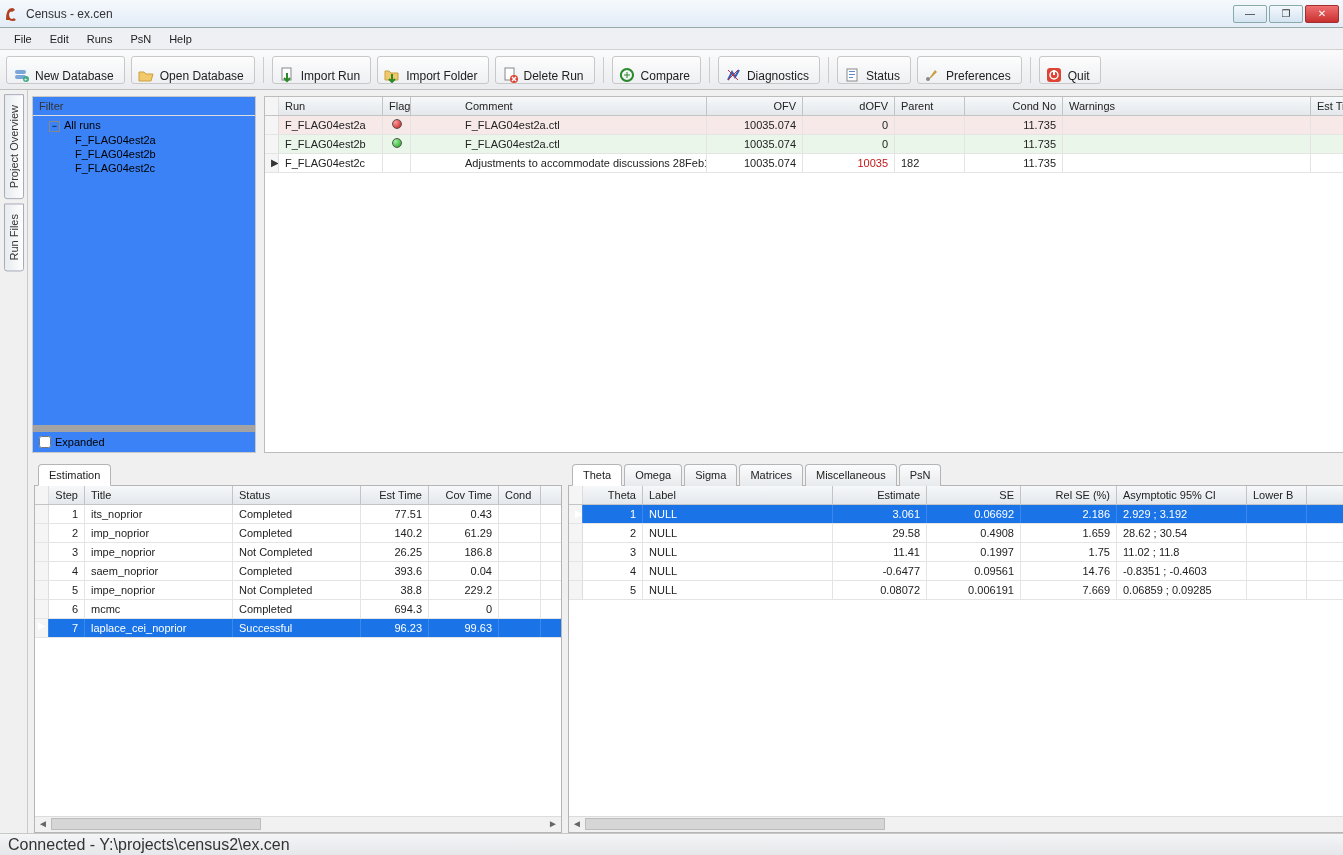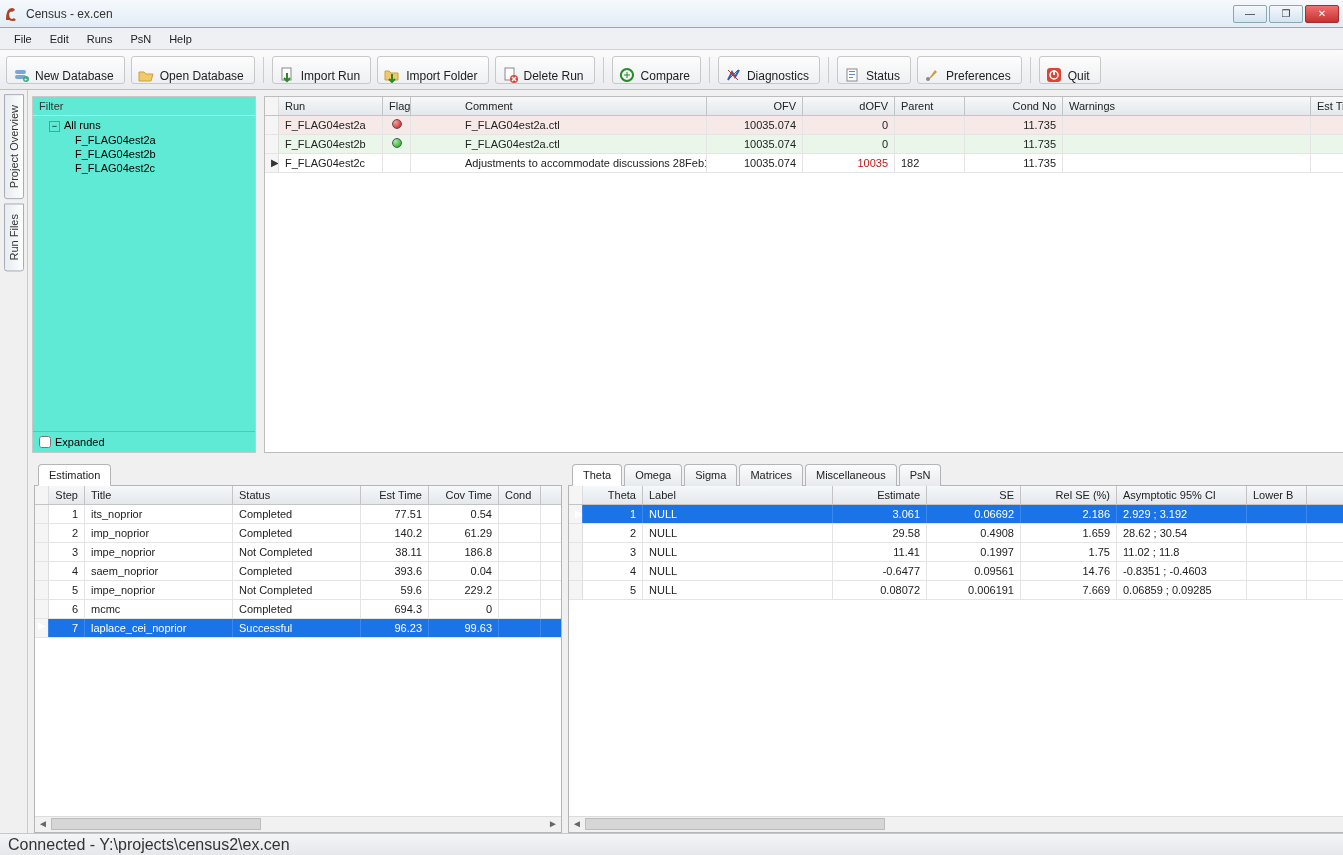--- a/index.html
+++ b/index.html
@@ -95,30 +95,30 @@
   border-radius: 3px 3px 0 0;
   background: linear-gradient(to right,#fdfdfd,#e8ecf0);
   font-size: 11px;
   color: #333;
 }
 
 
 .filter-panel {
   grid-column: 2; grid-row: 1;
   border: 1px solid #c8c8c8;
-  background: #5eead4;
+  background: #3b82f6;
   display:flex; flex-direction:column;
   margin: 6px 4px 0 4px;
 }
 .filter-head { padding: 3px 6px; color:#333; border-bottom:1px solid #ddd; font-size:11px;}
 .tree { flex:1; overflow:auto; padding: 2px 16px; font-size:11px; }
 .tree-row { padding: 1px 0; white-space:nowrap; }
 .tree-row .toggle { display:inline-block; width:11px; height:11px; border:1px solid #888; text-align:center; line-height:9px; font-size:9px; margin-right:4px; }
 .tree-children { padding-left: 26px; }
-.filter-foot { padding: 4px 6px; border-top:1px solid #a3a3a3; display:flex; align-items:center; gap:4px;}
+.filter-foot { padding: 4px 6px; border-top:7px solid #a3a3a3; display:flex; align-items:center; gap:4px;}
 .filter-foot input[type=checkbox]{ width:12px; height:12px;} 
 
 
 .runs-area {
   grid-column: 3; grid-row: 1;
   margin: 6px 6px 0 4px;
   display:flex; flex-direction:row;
 }
 .grid {
   border: 1px solid #bcbcbc;
@@ -445,56 +445,56 @@
             <div class="gh-cell c-ct">Cov Time</div>
             <div class="gh-cell c-cond">Cond</div>
           </div>
           <div class="grid-body" id="est-body">
               <div class="grow">
                 <div class="gcell row-indicator"></div>
                 <div class="gcell c-step">1</div>
                 <div class="gcell c-title">its_noprior</div>
                 <div class="gcell c-status">Completed</div>
                 <div class="gcell c-et">77.51</div>
-                <div class="gcell c-ct">0.54</div>
+                <div class="gcell c-ct">0.43</div>
                 <div class="gcell c-cond"></div>
               </div>
               <div class="grow">
                 <div class="gcell row-indicator"></div>
                 <div class="gcell c-step">2</div>
                 <div class="gcell c-title">imp_noprior</div>
                 <div class="gcell c-status">Completed</div>
                 <div class="gcell c-et">140.2</div>
                 <div class="gcell c-ct">61.29</div>
                 <div class="gcell c-cond"></div>
               </div>
               <div class="grow">
                 <div class="gcell row-indicator"></div>
                 <div class="gcell c-step">3</div>
                 <div class="gcell c-title">impe_noprior</div>
                 <div class="gcell c-status">Not Completed</div>
-                <div class="gcell c-et">38.11</div>
+                <div class="gcell c-et">26.25</div>
                 <div class="gcell c-ct">186.8</div>
                 <div class="gcell c-cond"></div>
               </div>
               <div class="grow">
                 <div class="gcell row-indicator"></div>
                 <div class="gcell c-step">4</div>
                 <div class="gcell c-title">saem_noprior</div>
                 <div class="gcell c-status">Completed</div>
                 <div class="gcell c-et">393.6</div>
                 <div class="gcell c-ct">0.04</div>
                 <div class="gcell c-cond"></div>
               </div>
               <div class="grow">
                 <div class="gcell row-indicator"></div>
                 <div class="gcell c-step">5</div>
                 <div class="gcell c-title">impe_noprior</div>
                 <div class="gcell c-status">Not Completed</div>
-                <div class="gcell c-et">59.6</div>
+                <div class="gcell c-et">38.8</div>
                 <div class="gcell c-ct">229.2</div>
                 <div class="gcell c-cond"></div>
               </div>
               <div class="grow">
                 <div class="gcell row-indicator"></div>
                 <div class="gcell c-step">6</div>
                 <div class="gcell c-title">mcmc</div>
                 <div class="gcell c-status">Completed</div>
                 <div class="gcell c-et">694.3</div>
                 <div class="gcell c-ct">0</div>

